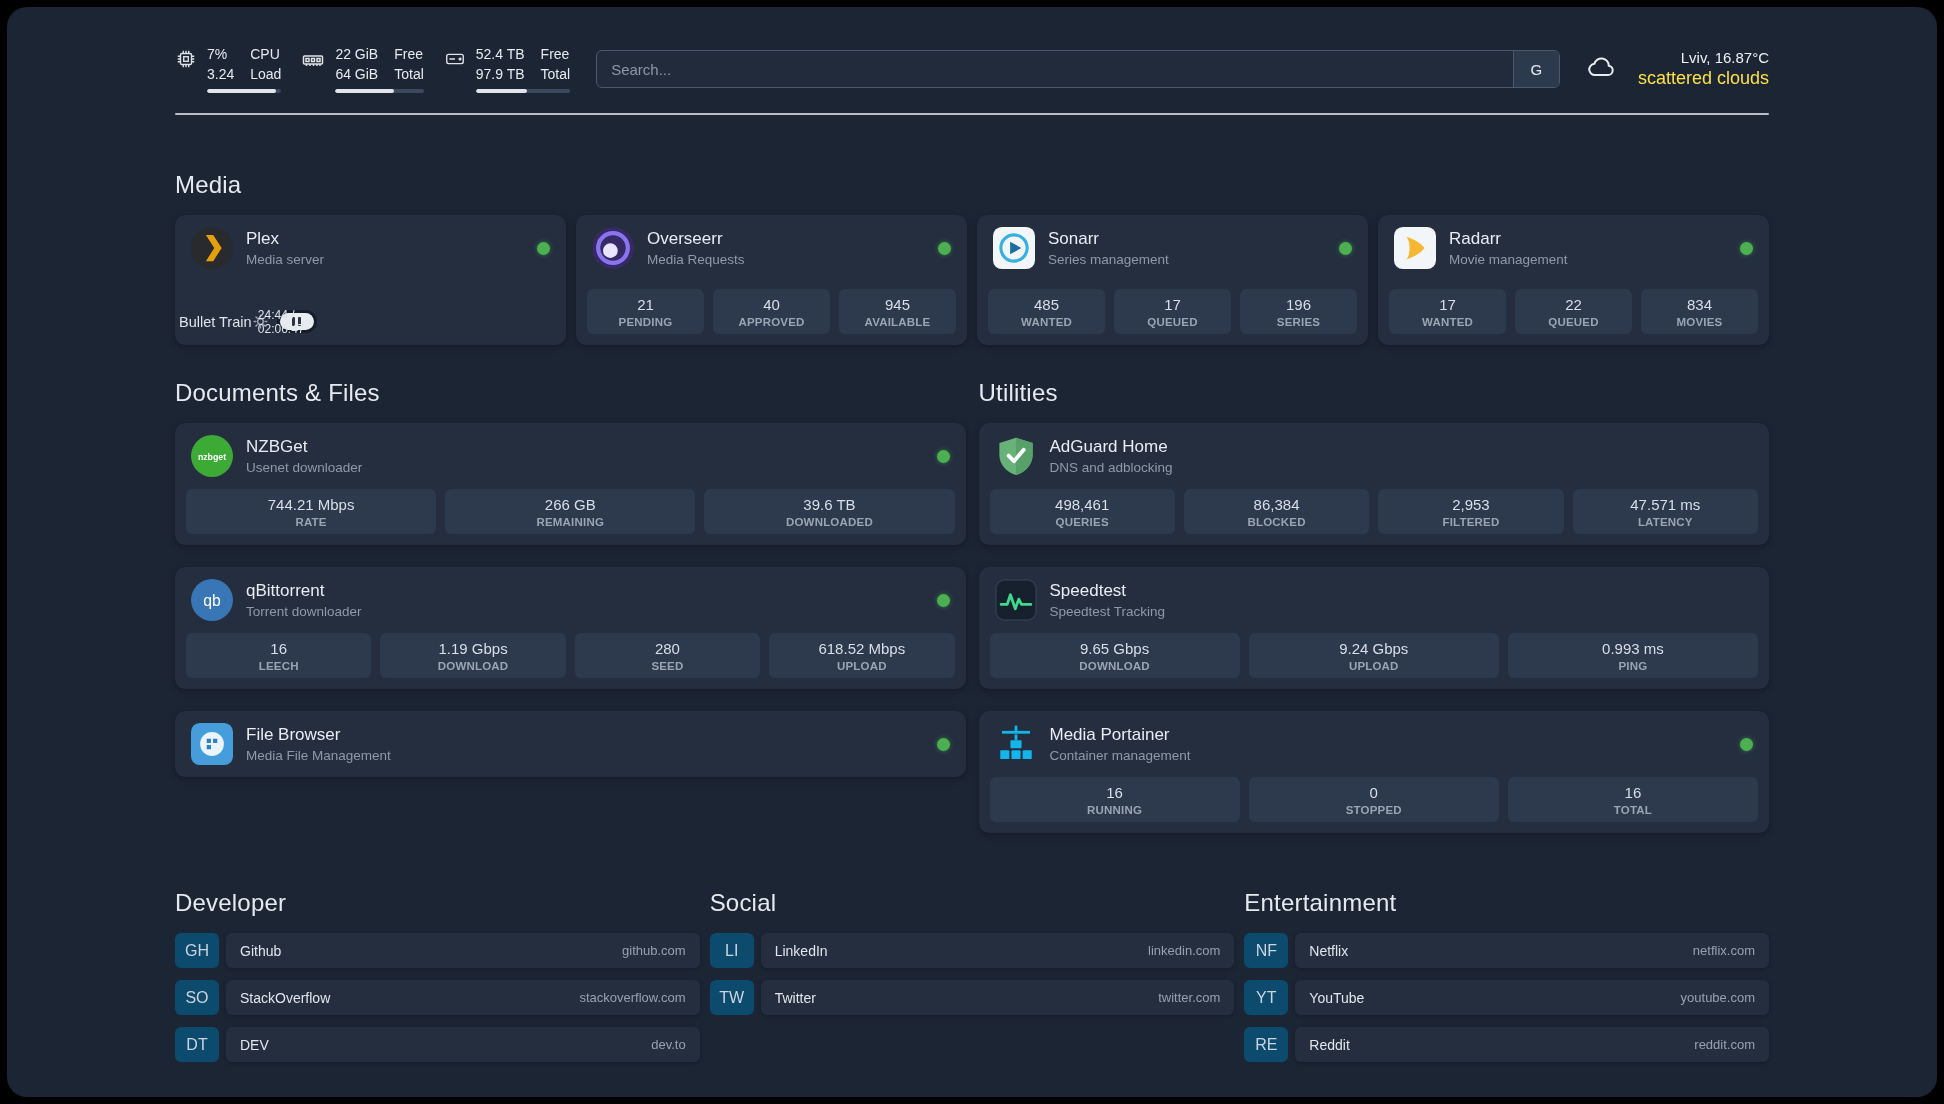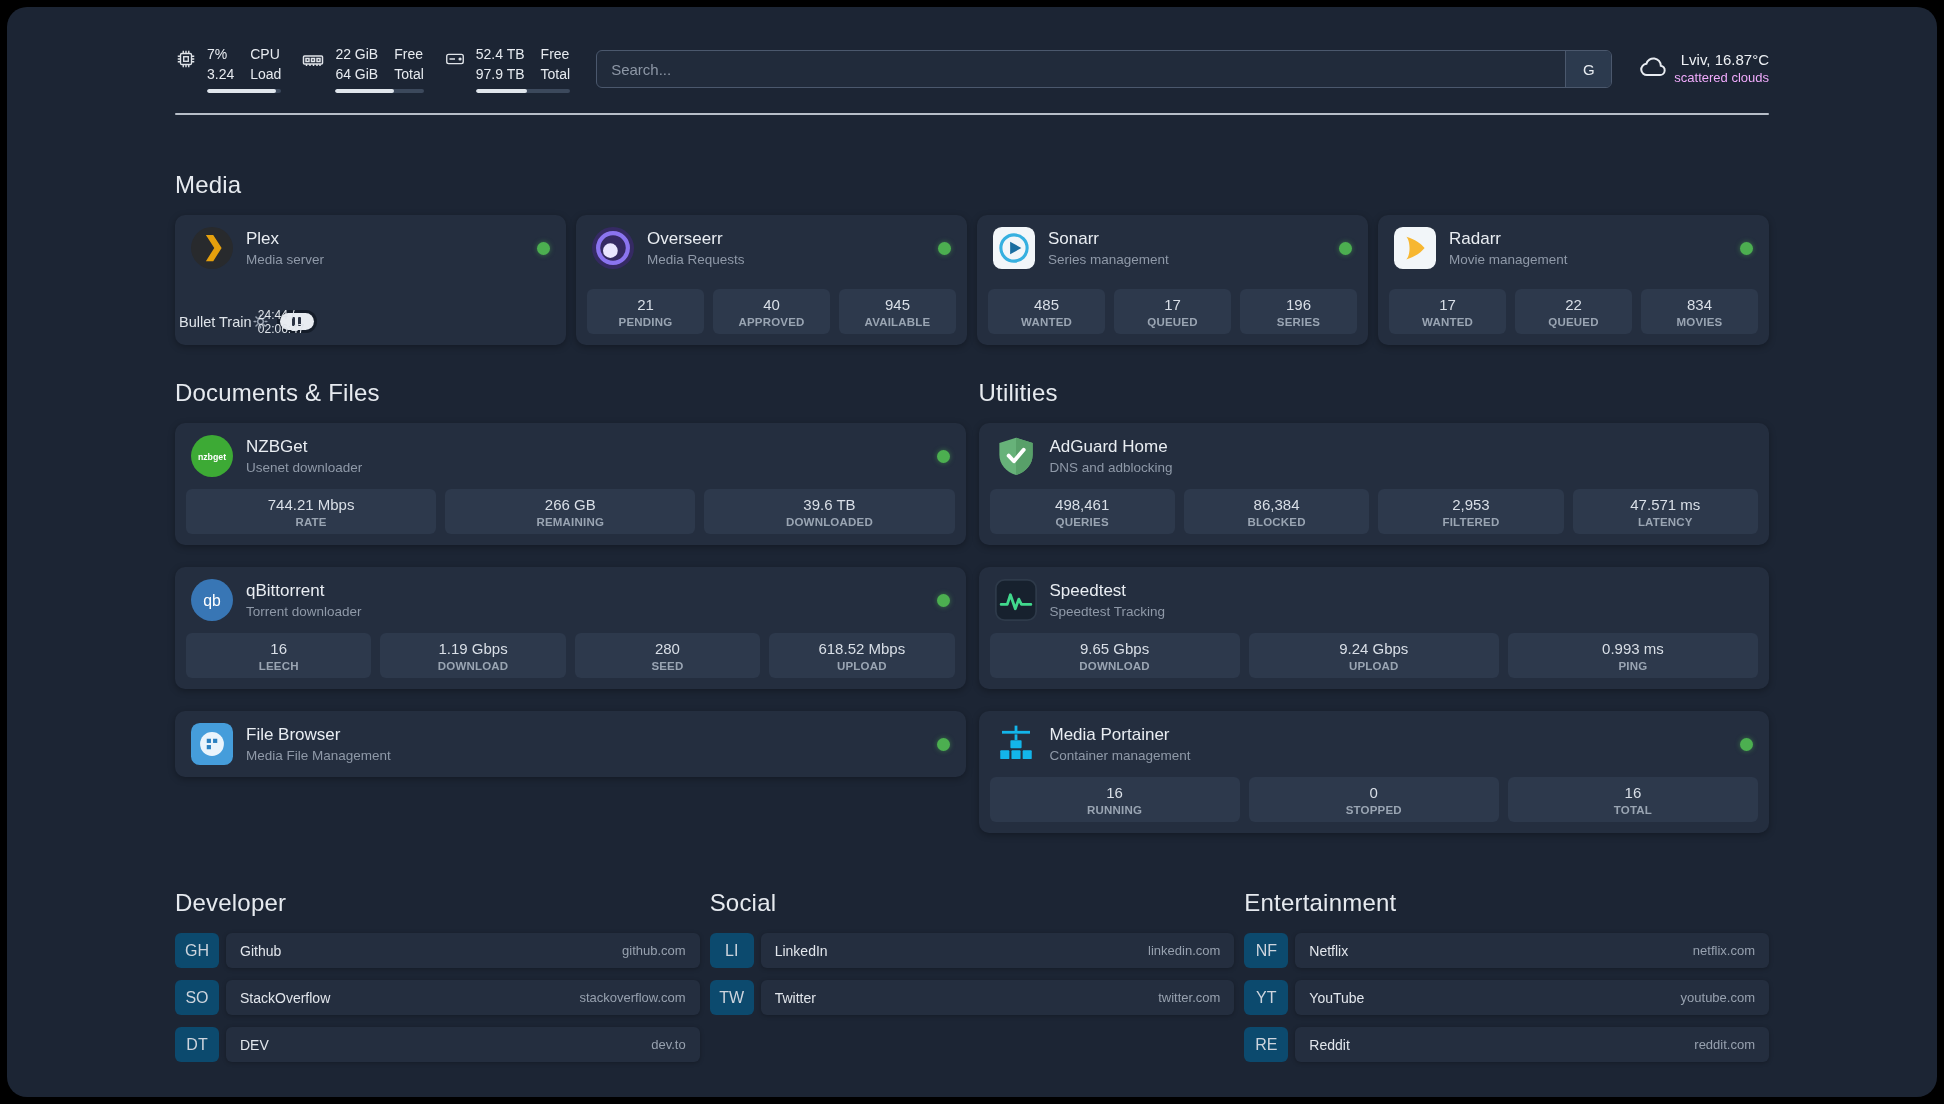--- a/index.html
+++ b/index.html
@@ -19,24 +19,24 @@
   .m-fill { height:100%; background:#e0e6ec; border-radius:2px; }
 
   .search { display:flex; flex:1; height:38px; border:1px solid #4b586d; border-radius:6px;
             background:#212b3b; overflow:hidden; margin:0 26px; }
   .search input { flex:1; background:transparent; border:none; outline:none; color:#dfe3e8;
                   font-size:15px; padding:0 14px; font-family:"Liberation Sans", sans-serif; }
   .search input::placeholder { color:#8d97a6; }
   .g-btn { width:46px; background:#2c3a4e; color:#e7ebf0; border:none; border-left:1px solid #4b586d;
            font-size:15px; cursor:pointer; font-family:"Liberation Sans", sans-serif; }
 
-  .weather { display:flex; align-items:flex-start; gap:4px; }
+  .weather { display:flex; align-items:center; gap:20px; }
   .w-text { text-align:right; }
   .w-loc { font-size:15px; color:#eef1f5; }
-  .w-cond { font-size:13px; color:#f0abfc; margin-top:2px; }
+  .w-cond { font-size:18px; color:#fde047; margin-top:2px; }
 
   .divider { height:2px; background:#c9cfd8; border-radius:1px; margin-top:20px; opacity:.9; }
 
   
   .section-title { font-size:24px; font-weight:500; color:#e6eaef; letter-spacing:.2px; }
   .media-section { margin-top:56px; }
   .media-grid { margin-top:16px; display:grid; grid-template-columns:repeat(4,1fr); gap:10px; }
 
   .card { background:#242e3f; border-radius:10px; box-shadow:0 2px 7px rgba(0,0,0,.3);
           display:flex; flex-direction:column; cursor:pointer; }

